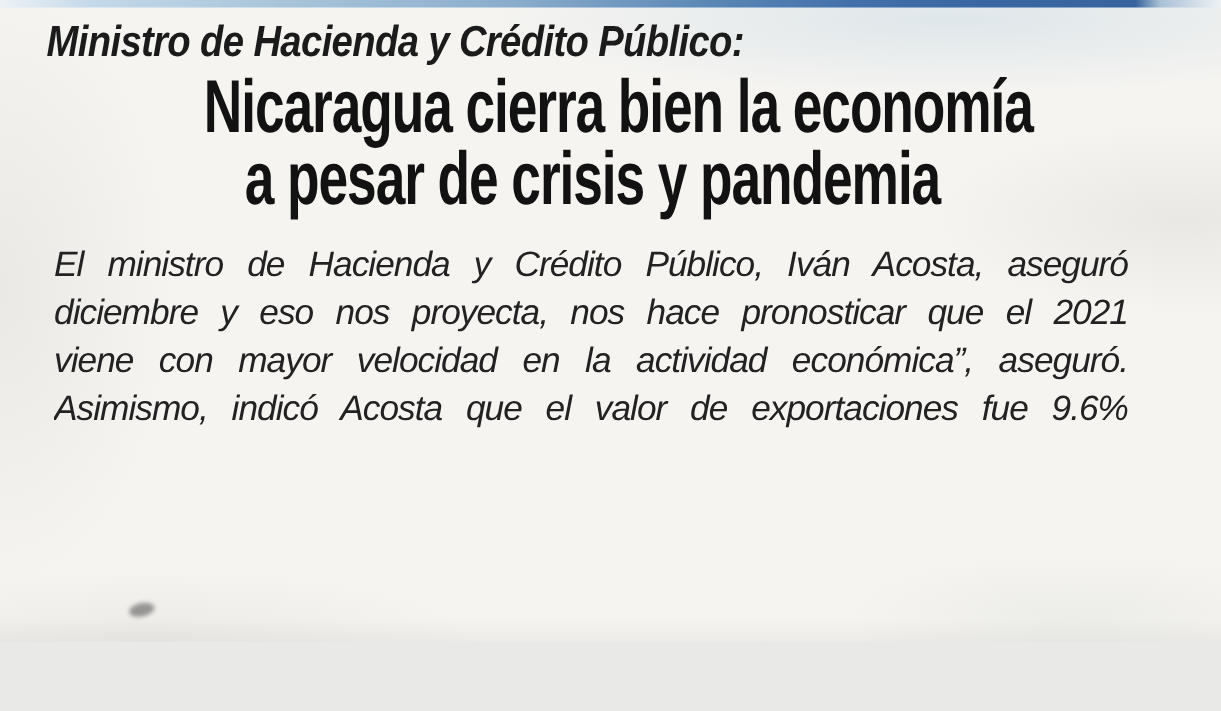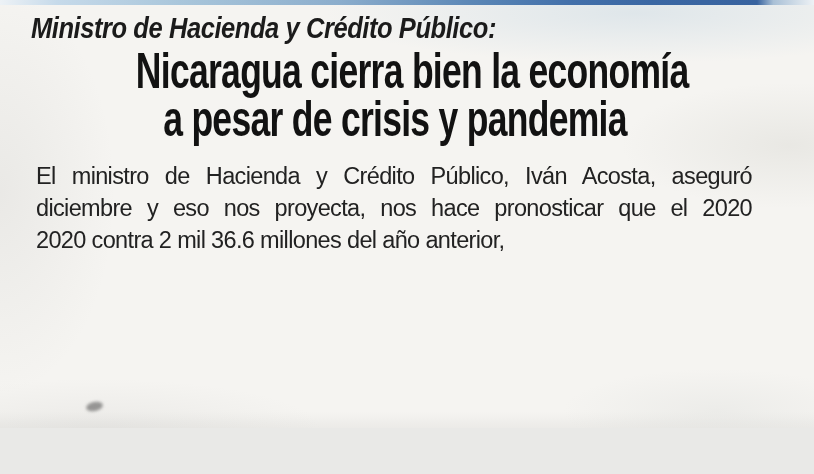--- a/index.html
+++ b/index.html
@@ -40,21 +40,21 @@
     color:var(--headline-ink,#121212);
     transform:scaleX(.71);transform-origin:50% 0;
   }
   .hl-line{display:block;white-space:nowrap;}
   .body-col{
     position:absolute;left:36px;top:160px;width:716px;
     font-size:23.5px;line-height:32px;
     letter-spacing:-.65px;
     color:var(--body-ink,#222222);
   }
-  .bline{height:32px;overflow:hidden;text-align:left;}
+  .bline{height:32px;overflow:hidden;text-align:left;font-style:italic;}
   .bline.just{text-align:justify;text-align-last:justify;-moz-text-align-last:justify;}
   .smudge{
     position:absolute;left:86px;top:402px;width:17px;height:9px;
     border-radius:50%;
     background:rgba(60,60,60,.5);
     filter:blur(1.5px);
     transform:rotate(-12deg);
   }
 </style>
 </head>
@@ -65,18 +65,19 @@
 
   <div class="kicker">Ministro de Hacienda y Crédito Público:</div>
 
   <h1 class="headline">
     <span class="hl-line">Nicaragua cierra bien la economía</span>
     <span class="hl-line">a pesar de crisis y pandemia</span>
   </h1>
 
   <div class="body-col">
     <div class="bline just">El ministro de Hacienda y Crédito Público, Iván Acosta, aseguró</div>
-    <div class="bline just">diciembre y eso nos proyecta, nos hace pronosticar que el 2020</div>
-    <div class="bline">2020 contra 2 mil 36.6 millones del año anterior,</div>
+    <div class="bline just">diciembre y eso nos proyecta, nos hace pronosticar que el 2021</div>
+    <div class="bline just">viene con mayor velocidad en la actividad económica”, aseguró.</div>
+    <div class="bline just">Asimismo, indicó Acosta que el valor de exportaciones fue 9.6%</div>
   </div>
 
   <div class="smudge"></div>
 </div>
 
 </body></html>

